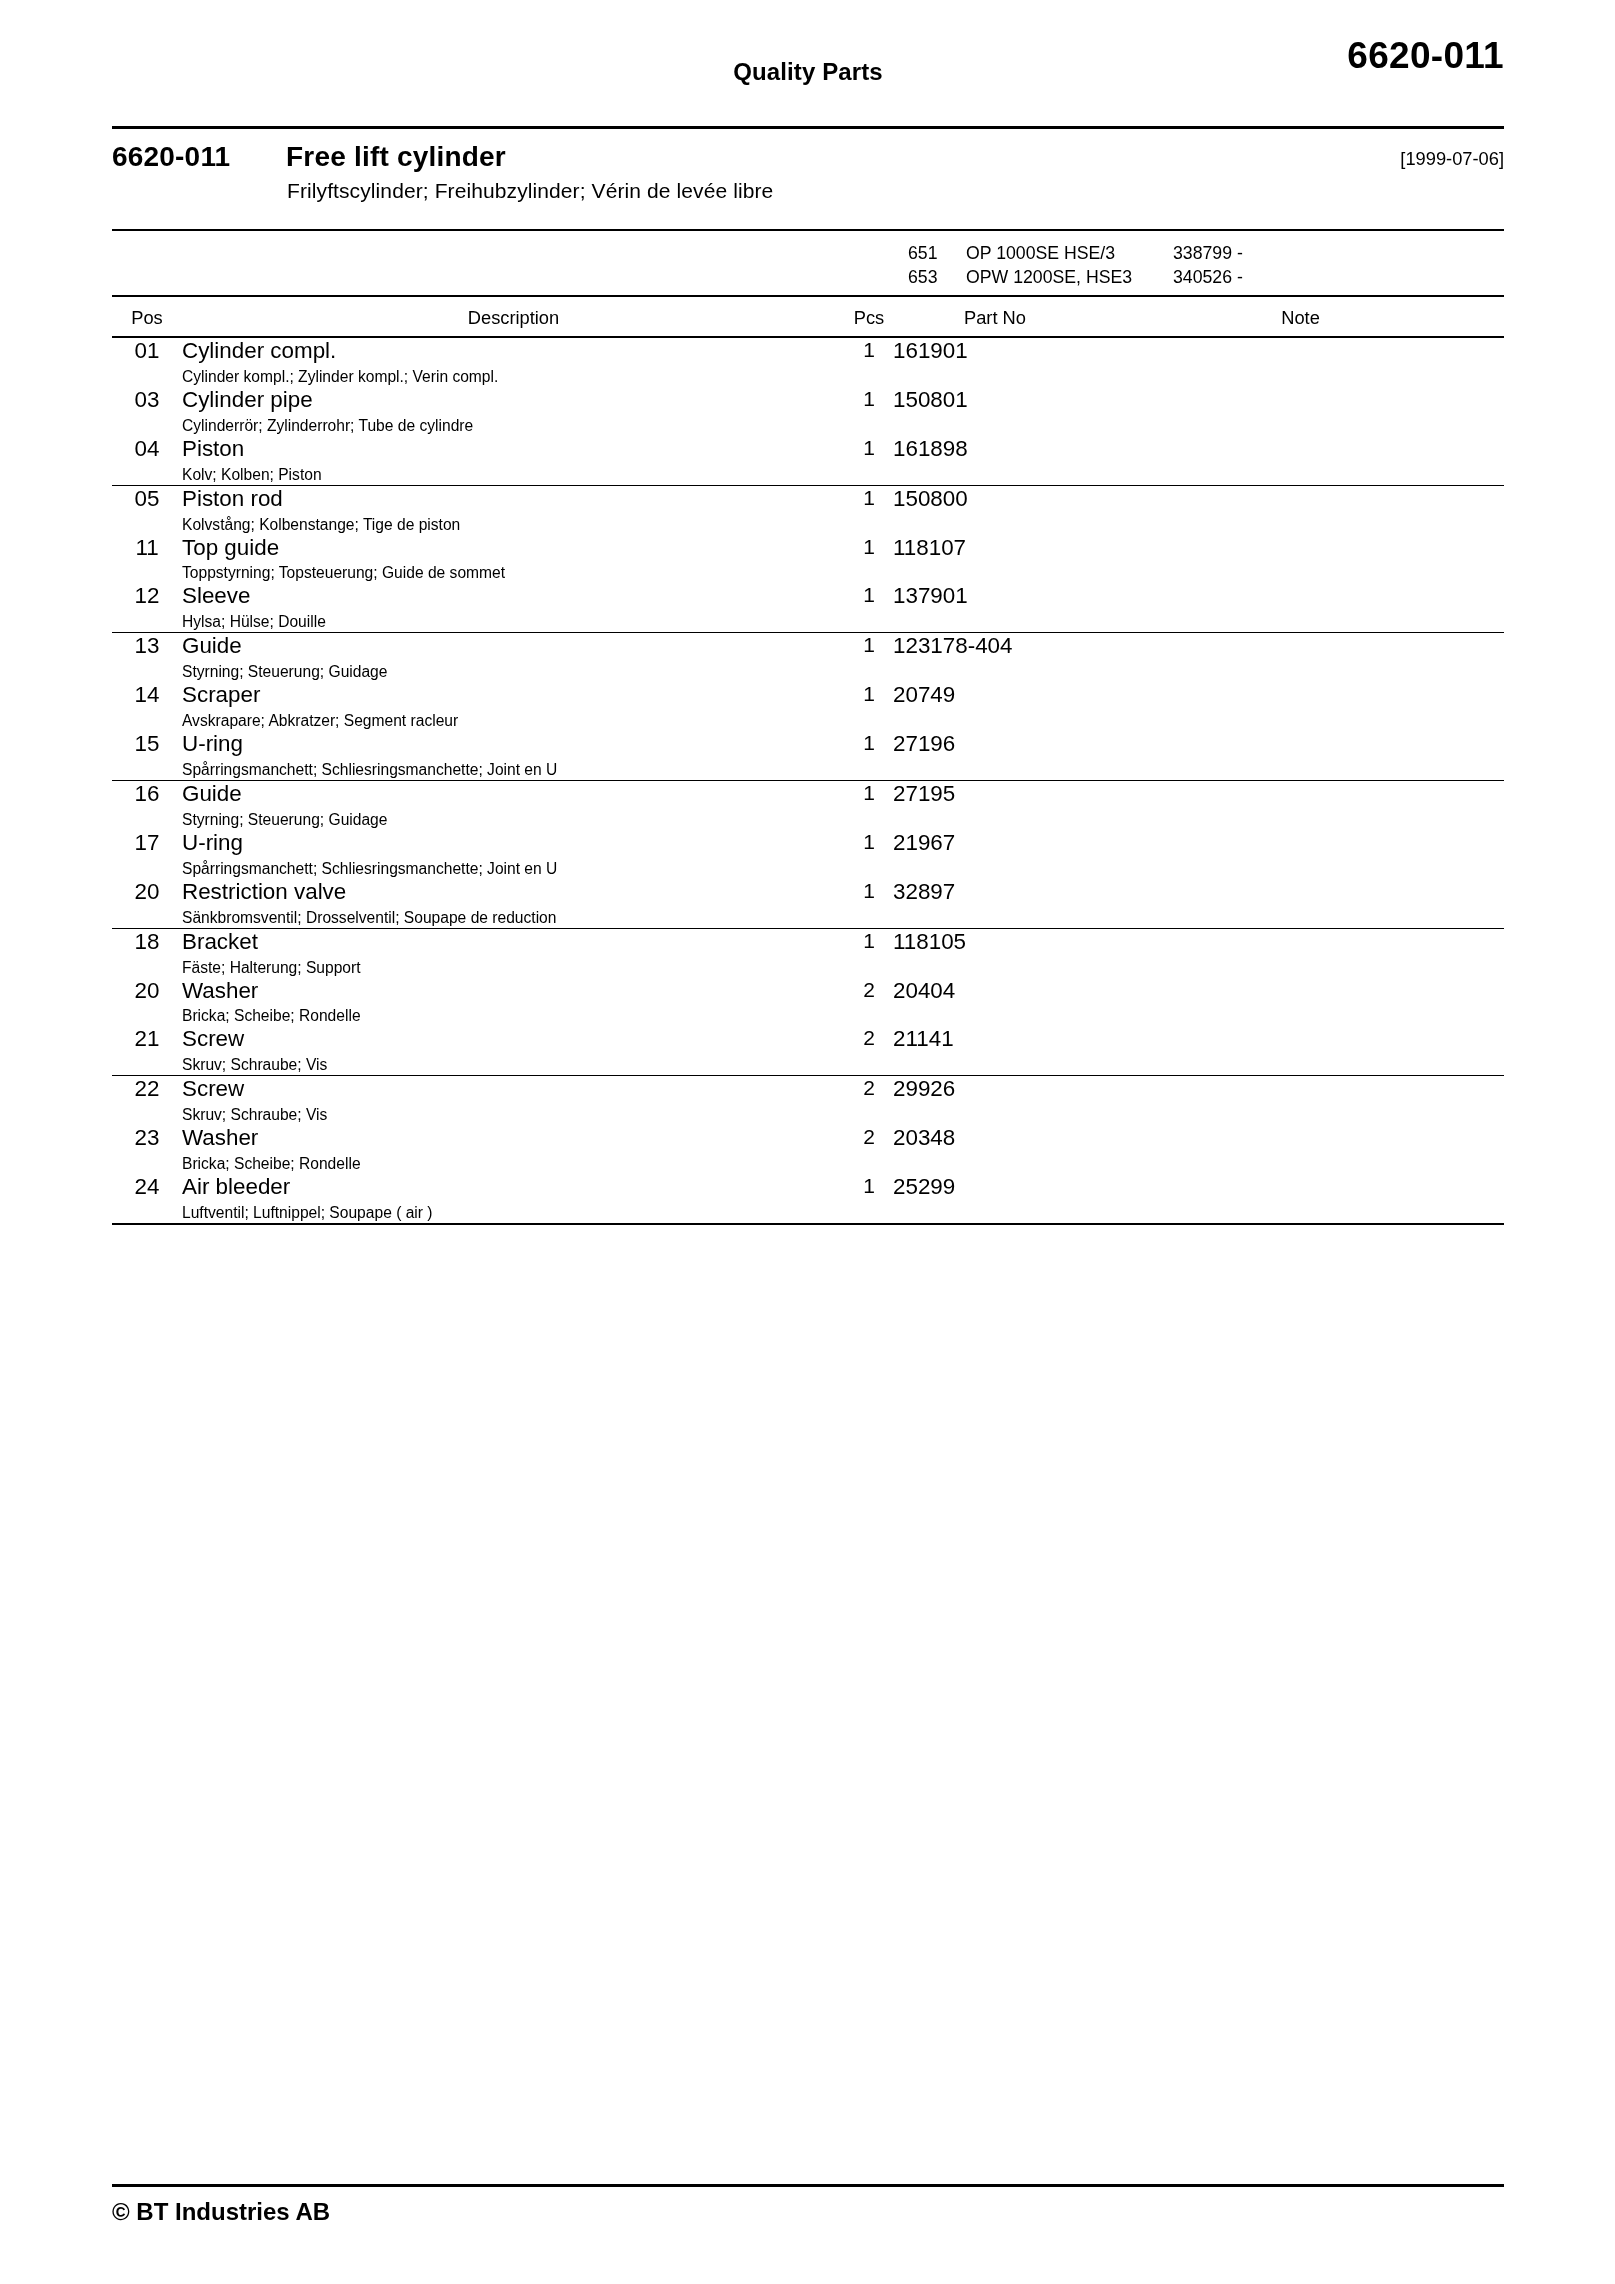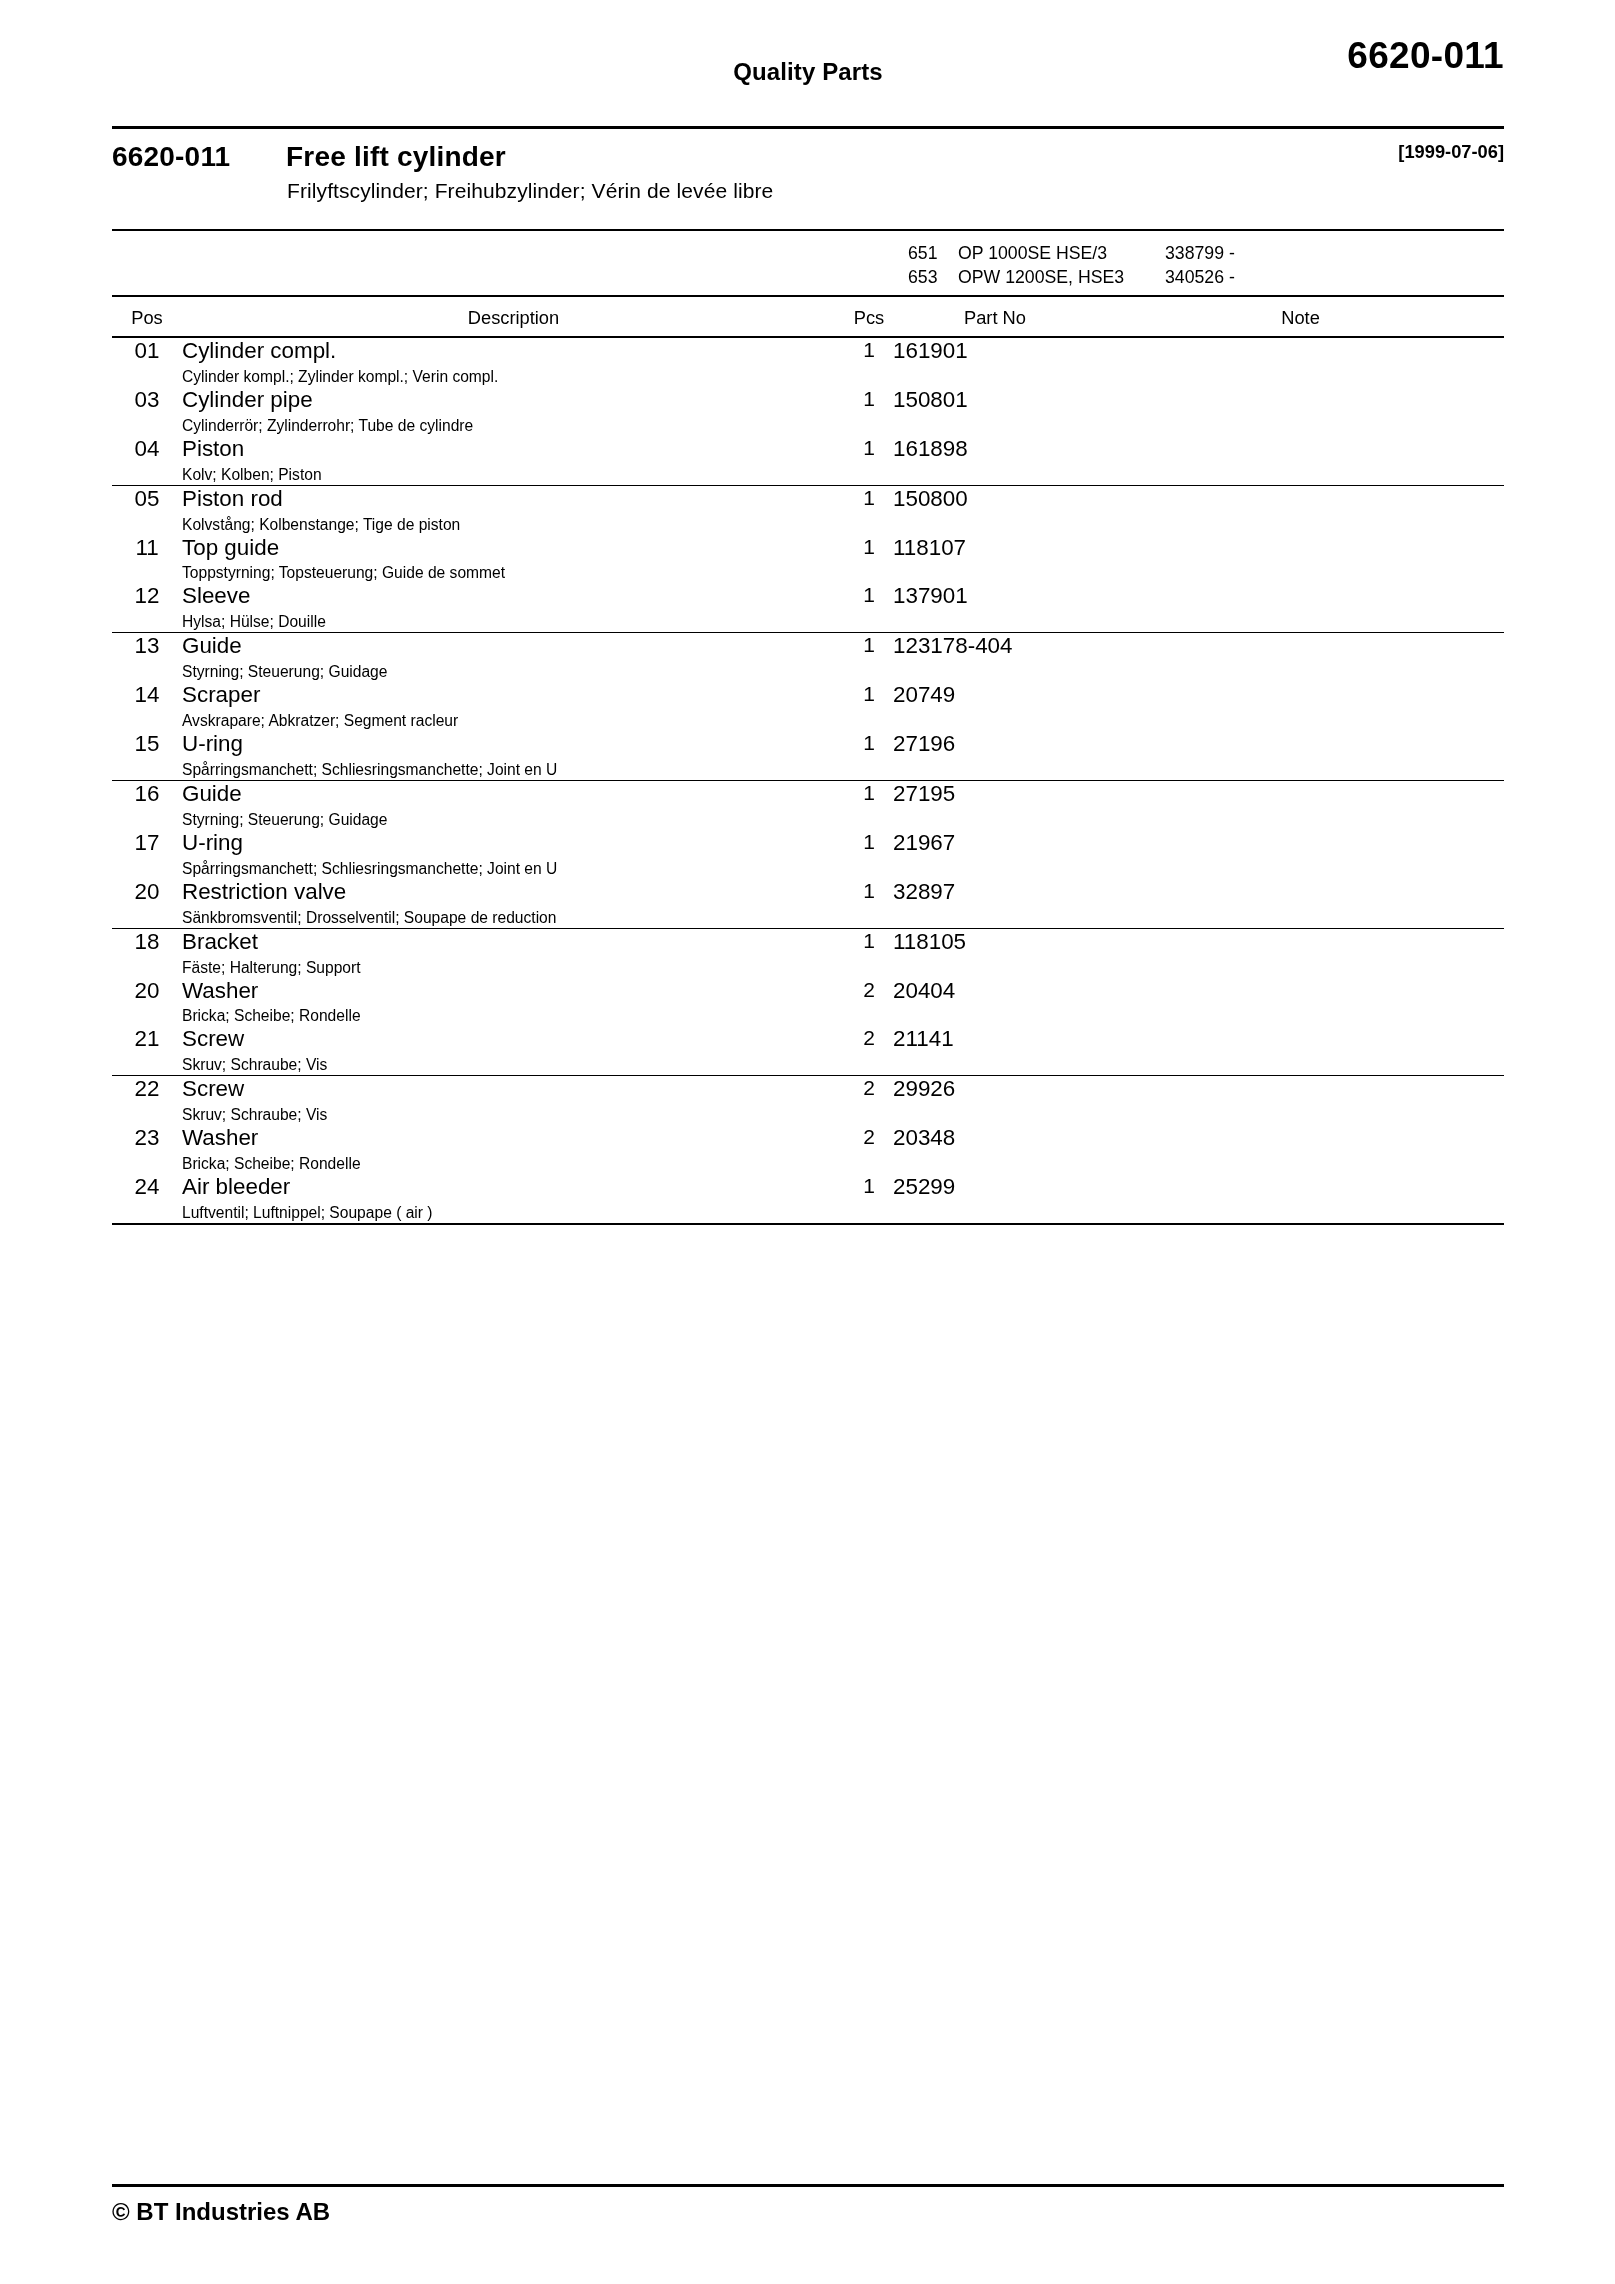--- a/index.html
+++ b/index.html
@@ -79,23 +79,23 @@
     position: absolute;
     left: 174px;
     top: 0;
     font-size: 28px;
     font-weight: bold;
     letter-spacing: 0.2px;
   }
   .title-date {
     position: absolute;
     right: 0;
-    top: 0;
+    top: 7px;
     font-size: 18.3px;
-    font-weight: bold;
+    font-weight: normal;
   }
   .subtitle {
     position: absolute;
     left: 287px;
     top: 179px;
     font-size: 21px;
     letter-spacing: 0.1px;
   }
 
   
@@ -132,21 +132,21 @@
     border-top: 2.7px solid #000;
     border-bottom: 2.7px solid #000;
   }
   .model-list {
     padding: 9.5px 0 0 15px;
     font-size: 17.7px;
     line-height: 24.4px;
     white-space: nowrap;
   }
   .model-code { display: inline-block; width: 50px; }
-  .model-name { display: inline-block; width: 207px; }
+  .model-name { display: inline-block; width: 207px; margin-left: 8px; }
   .model-serial { display: inline-block; }
 
   
   tr.colhead > td {
     height: 39px;
     border-bottom: 2.7px solid #000;
     text-align: center;
     font-size: 18.3px;
   }
   tr.colhead > td > span {

